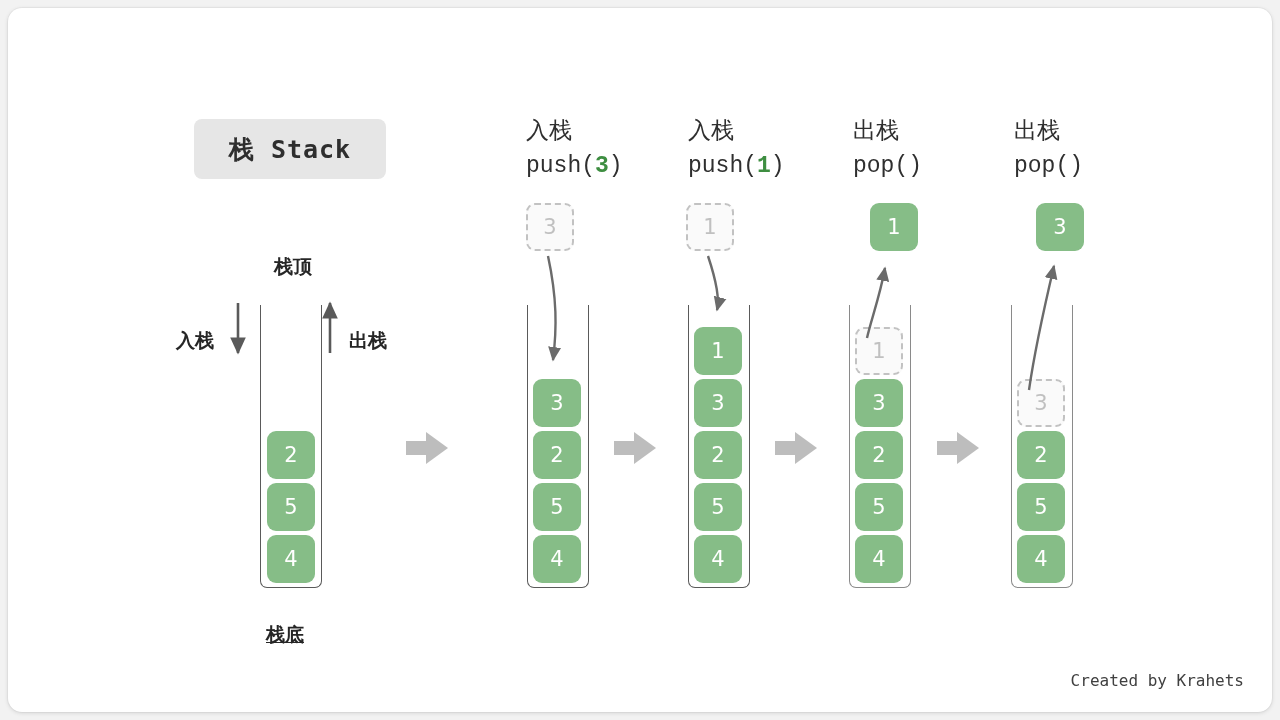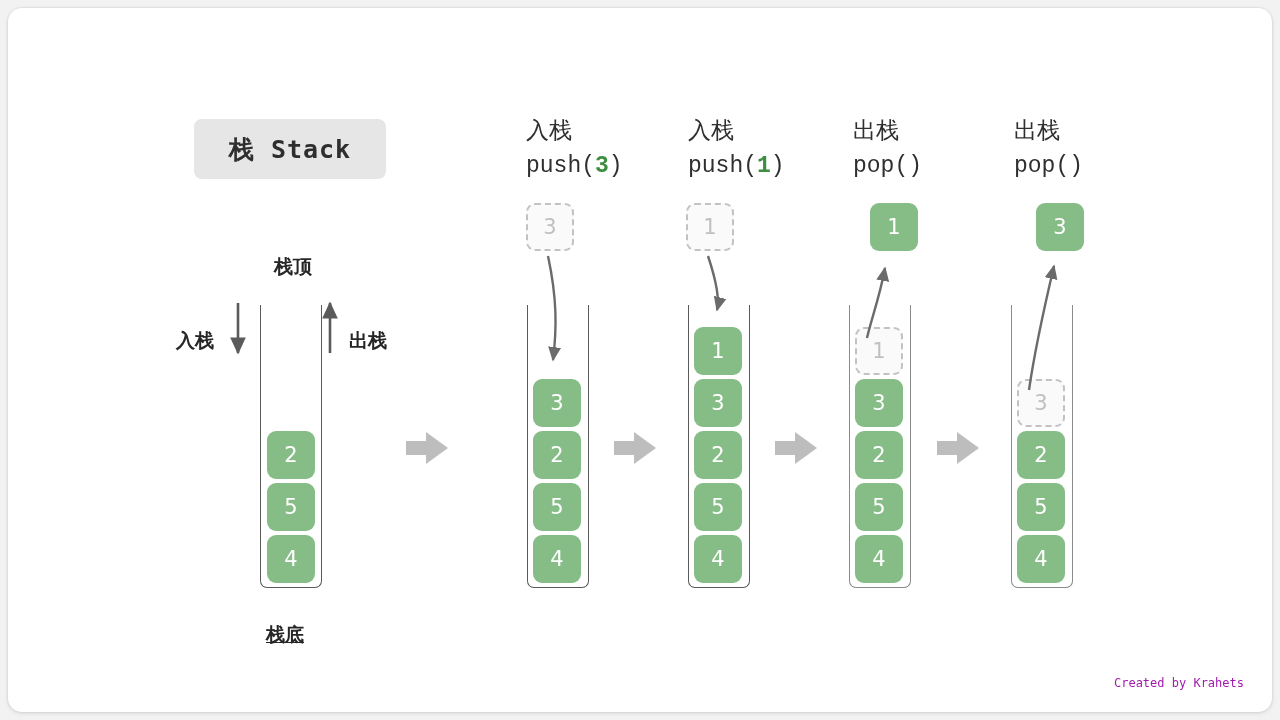--- a/index.html
+++ b/index.html
@@ -64,21 +64,21 @@
     background:#fafafa;border:2px dashed #c2c2c2;color:#c0c0c0;
   }
 
   
   svg.overlay{position:absolute;left:0;top:0;width:1264px;height:704px;pointer-events:none;}
 
   
   .footer{
     position:absolute;right:28px;bottom:22px;
     font-family:"DejaVu Sans Mono","Liberation Mono",monospace;
-    font-size:12px;color:#a21caf;white-space:nowrap;margin-top:36px;
+    font-size:16px;color:#404040;white-space:nowrap;margin-top:36px;
   }
 </style>
 </head>
 <body>
 
 <div class="card">
 
   <div class="title-chip">栈 Stack</div>
 
   <div class="lbl-bold" style="left:258px;top:246px;margin-left:8px;">栈顶</div>

